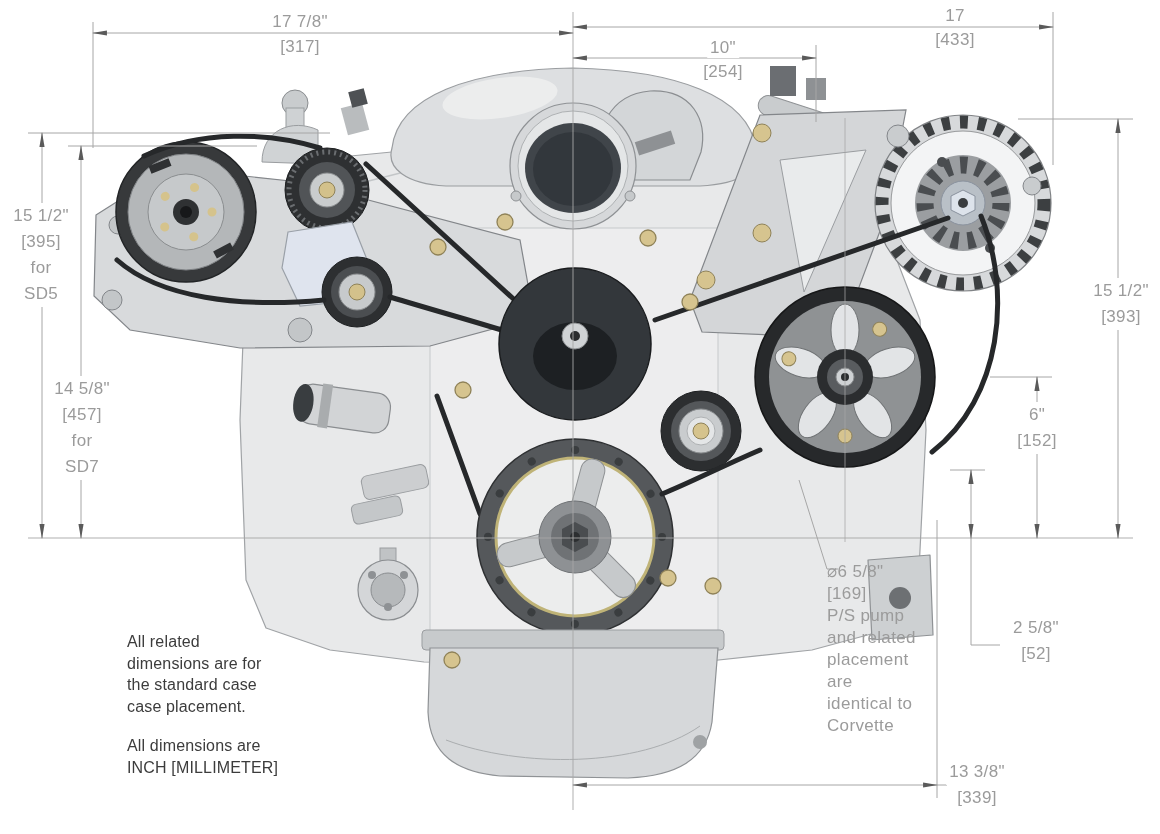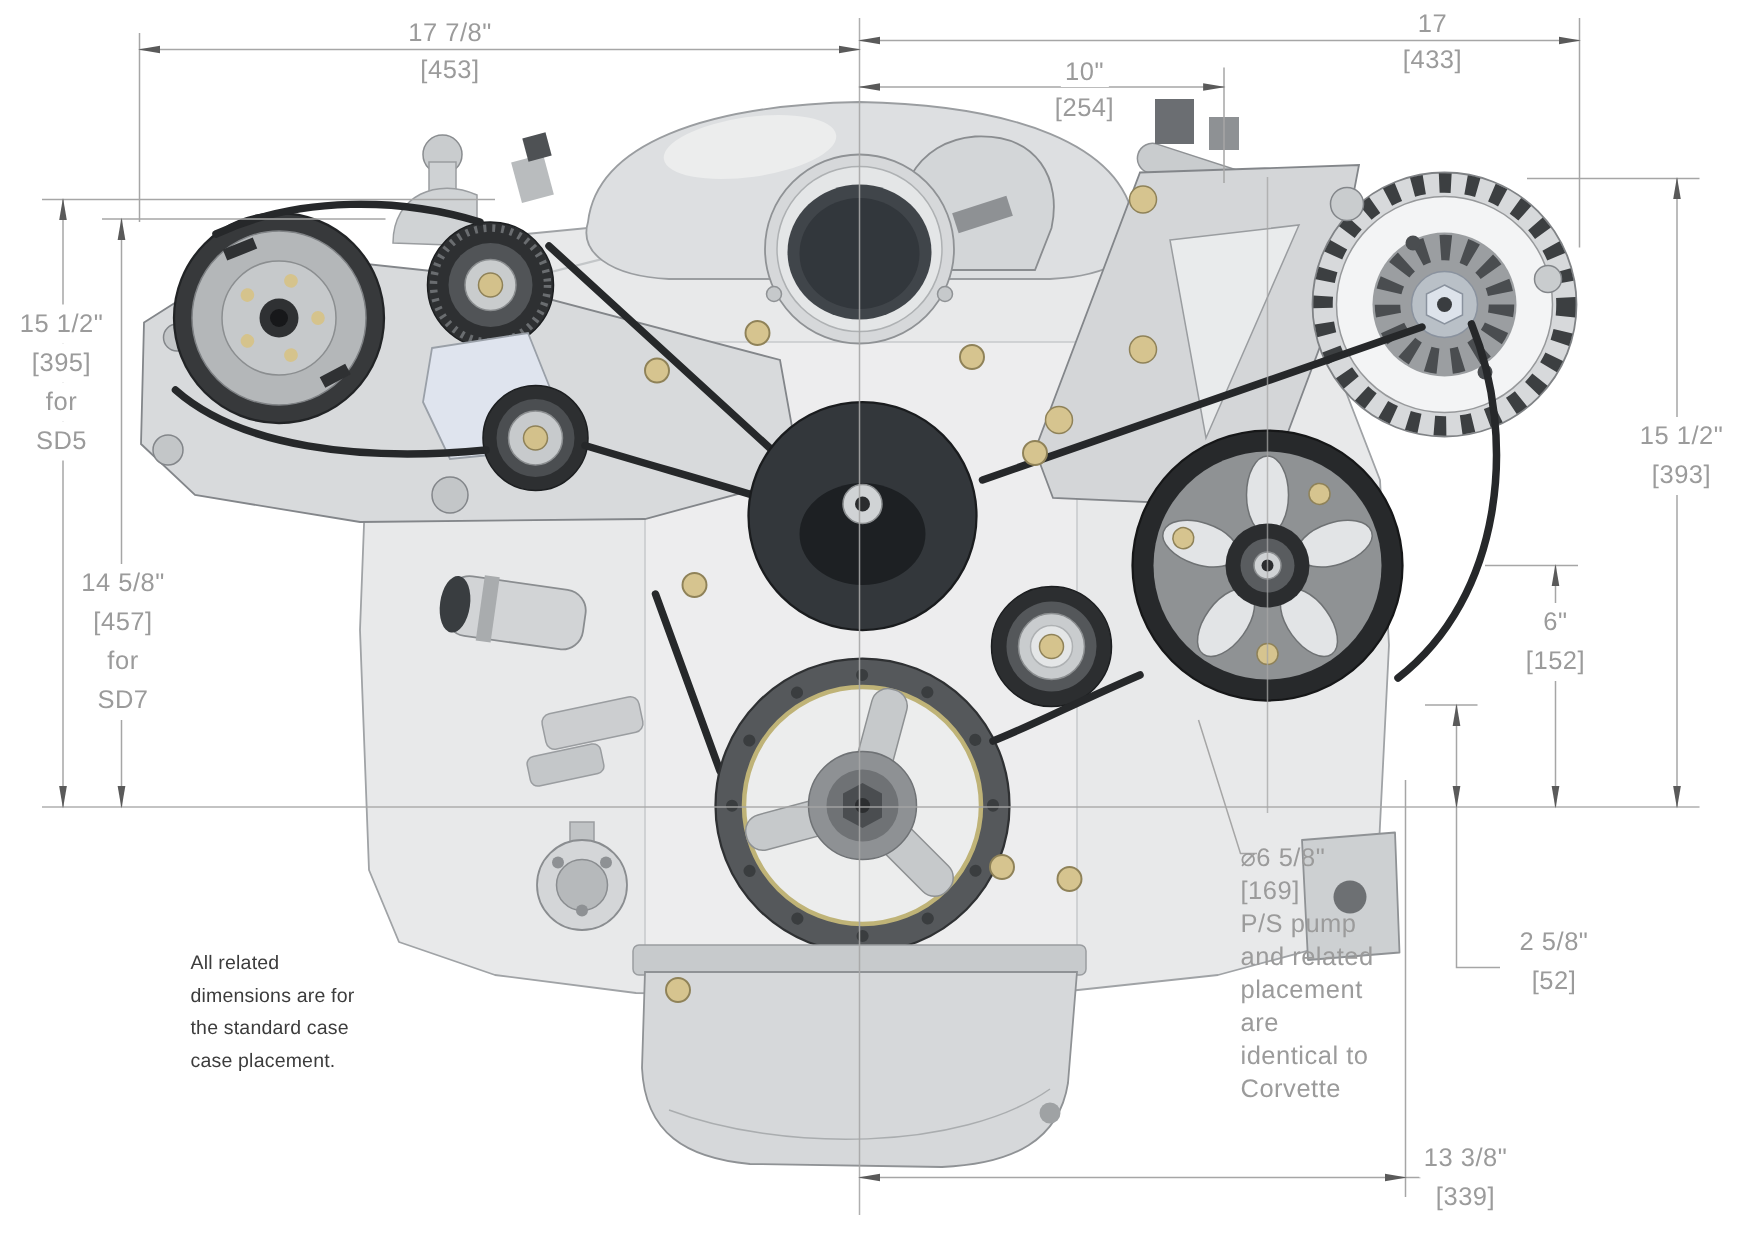--- a/index.html
+++ b/index.html
@@ -15,21 +15,21 @@
   }
   .dim span{background:#fff;padding:0 3px;line-height:20px;display:block;}
   .dim.gap5{gap:5px;} .dim.gap4{gap:4px;} .dim.gap3{gap:4px;}
   .dim.vert span{line-height:26px;}
   .dia-block{
     position:absolute;left:827px;top:561px;color:#9b9b9b;font-size:17px;
     letter-spacing:.02em;line-height:22px;text-align:left;z-index:5;white-space:nowrap;
   }
   .dia-block span{display:block;}
   .note-block{
-    position:absolute;left:127px;color:#3c3c3c;font-size:13px;line-height:21.5px;
+    position:absolute;left:127px;color:#3c3c3c;font-size:16px;line-height:21.5px;
     letter-spacing:.01em;text-align:left;z-index:5;white-space:nowrap;
   }
   .note-block span{display:block;}
 </style>
 </head>
 <body>
 
 <div id="stage">
 
 <svg width="1160" height="834" viewBox="0 0 1160 834">
@@ -291,21 +291,21 @@
       <path d="M1118,119 V538"></path>
       <path d="M1037,377 V538"></path>
       <path d="M971,470 V538"></path>
       <path d="M573,785 H937"></path>
     </g>
   </g>
 </svg>
 
 <div class="dim gap5" style="left:300px;top:12px;">
   <span>17 7/8"</span>
-  <span>[453]</span>
+  <span>[317]</span>
 </div>
 
 <div class="dim gap4" style="left:723px;top:38px;">
   <span>10"</span>
   <span>[254]</span>
 </div>
 
 <div class="dim gap3" style="left:955px;top:6px;">
   <span>17</span>
   <span>[433]</span>
@@ -356,14 +356,18 @@
   <span>Corvette</span>
 </div>
 
 <div class="note-block" style="top:631px;">
   <span>All related</span>
   <span>dimensions are for</span>
   <span>the standard case</span>
   <span>case placement.</span>
 </div>
 
+<div class="note-block" style="top:735px;">
+  <span>All dimensions are</span>
+  <span>INCH [MILLIMETER]</span>
+</div>
 
 </div>
 
 </body></html>

